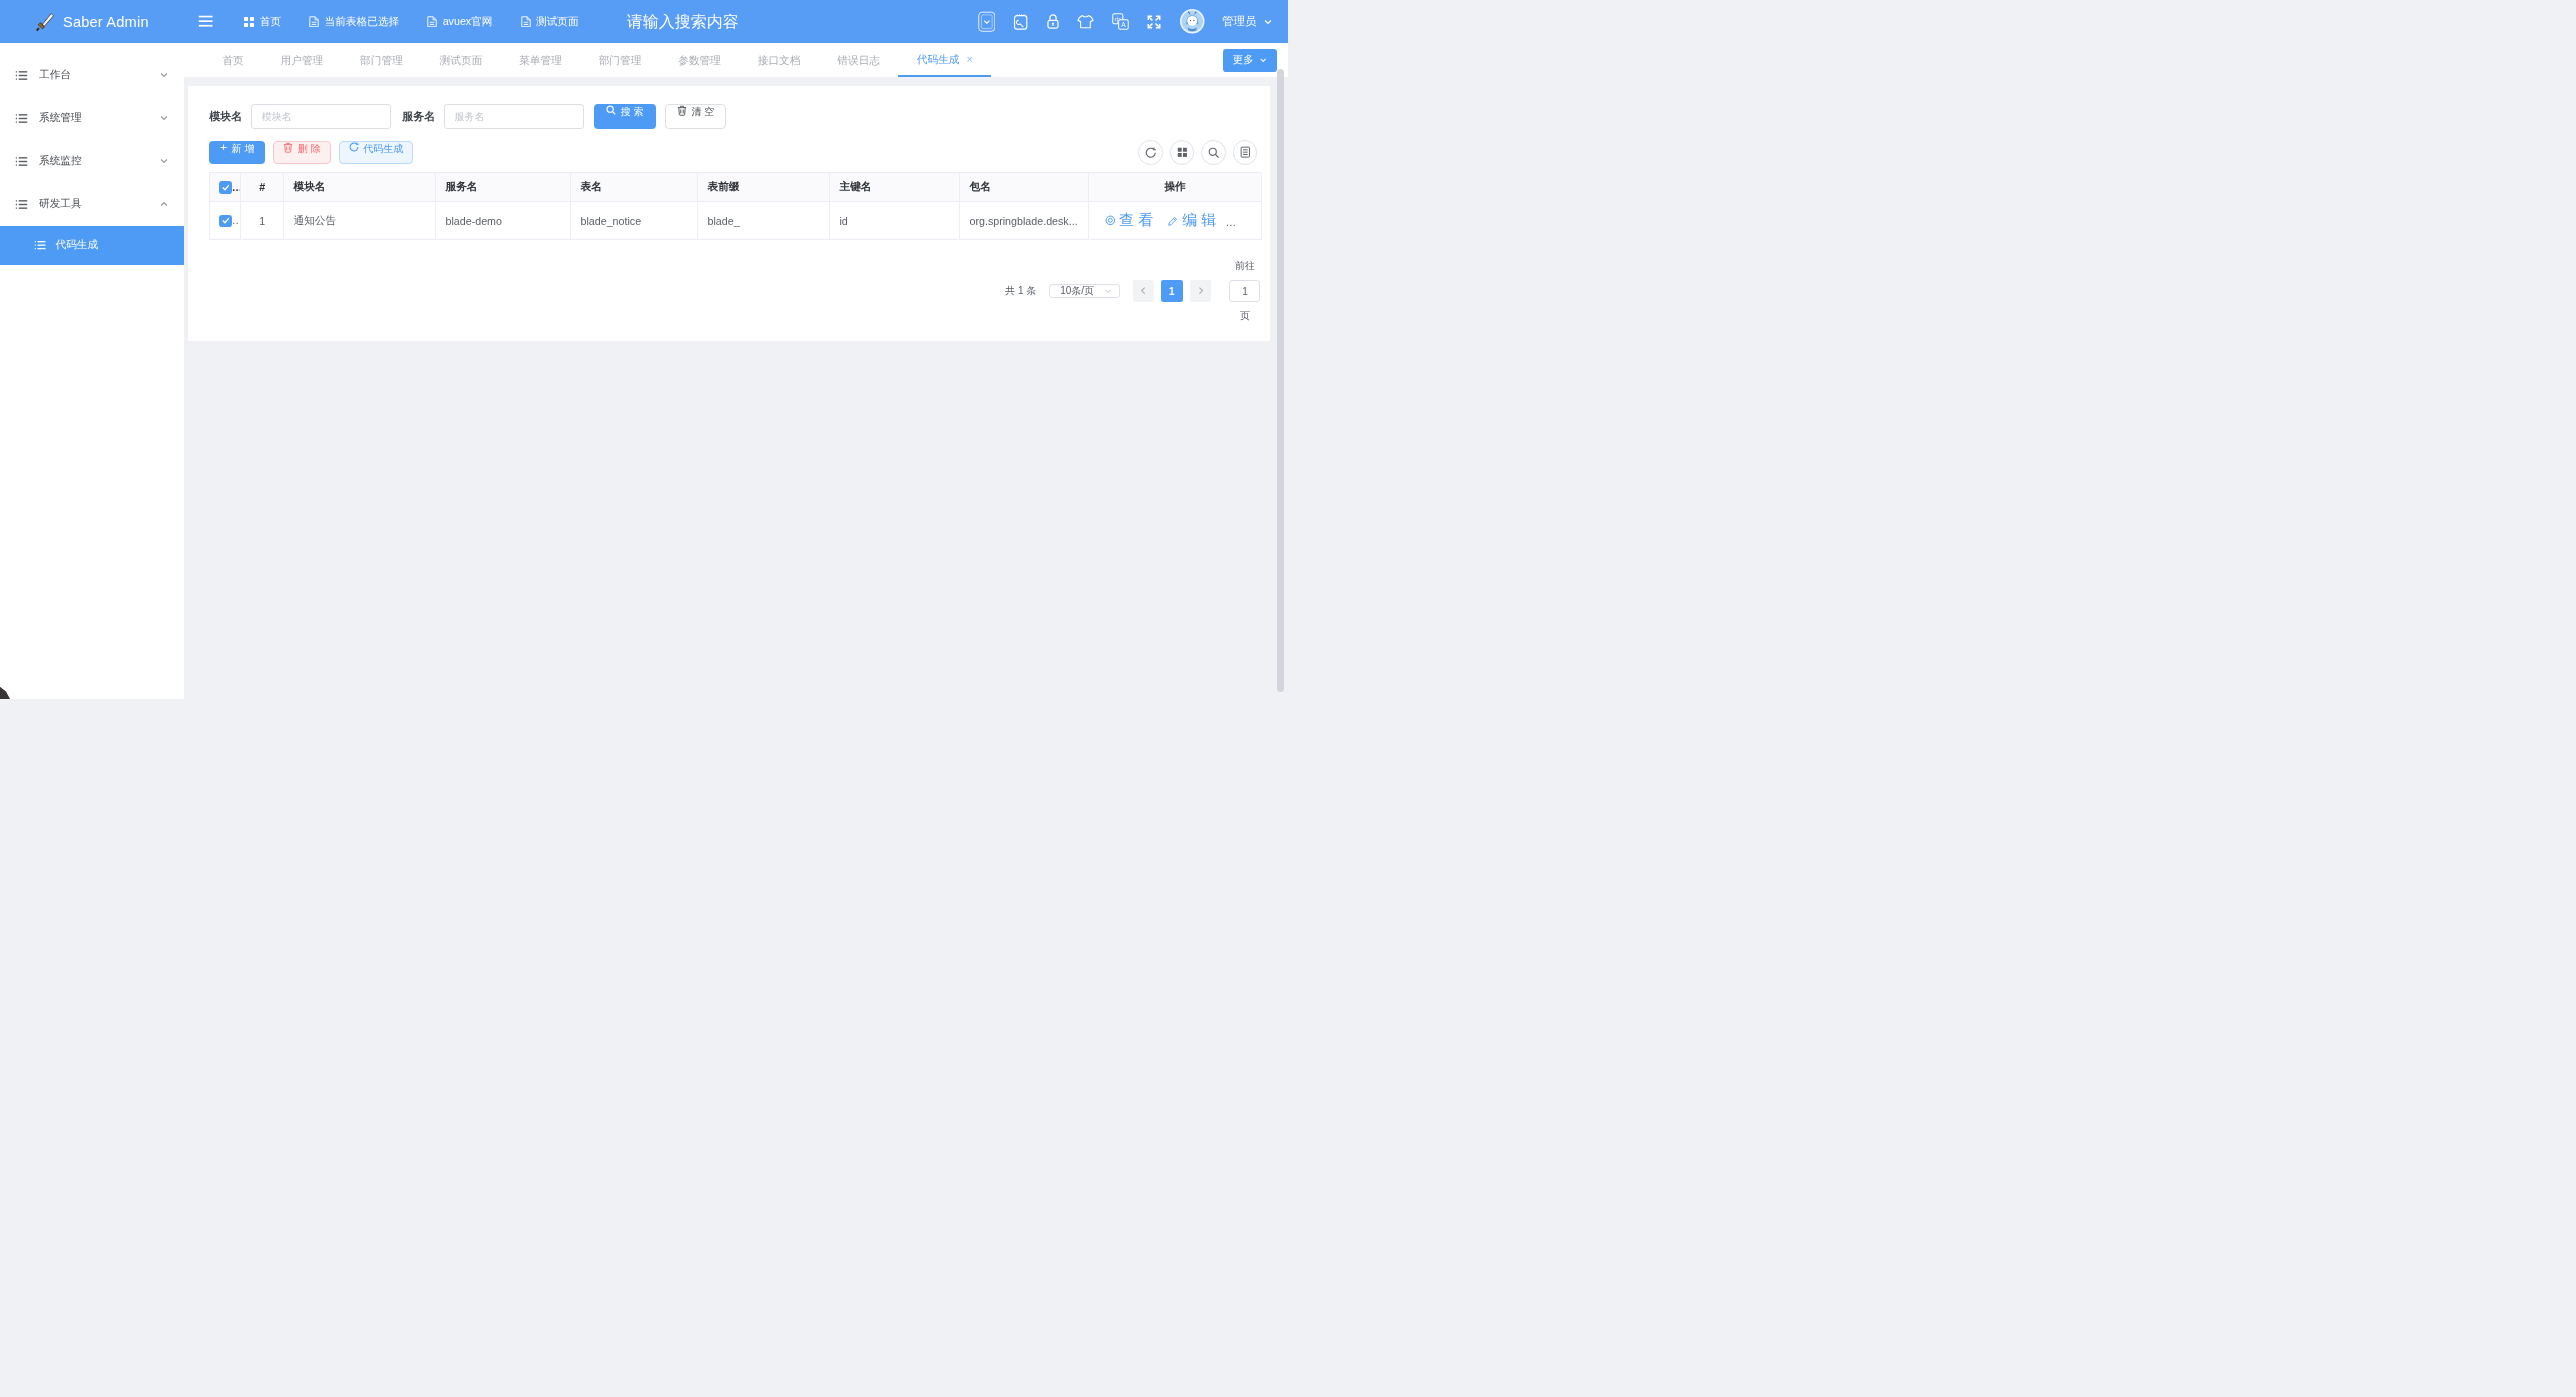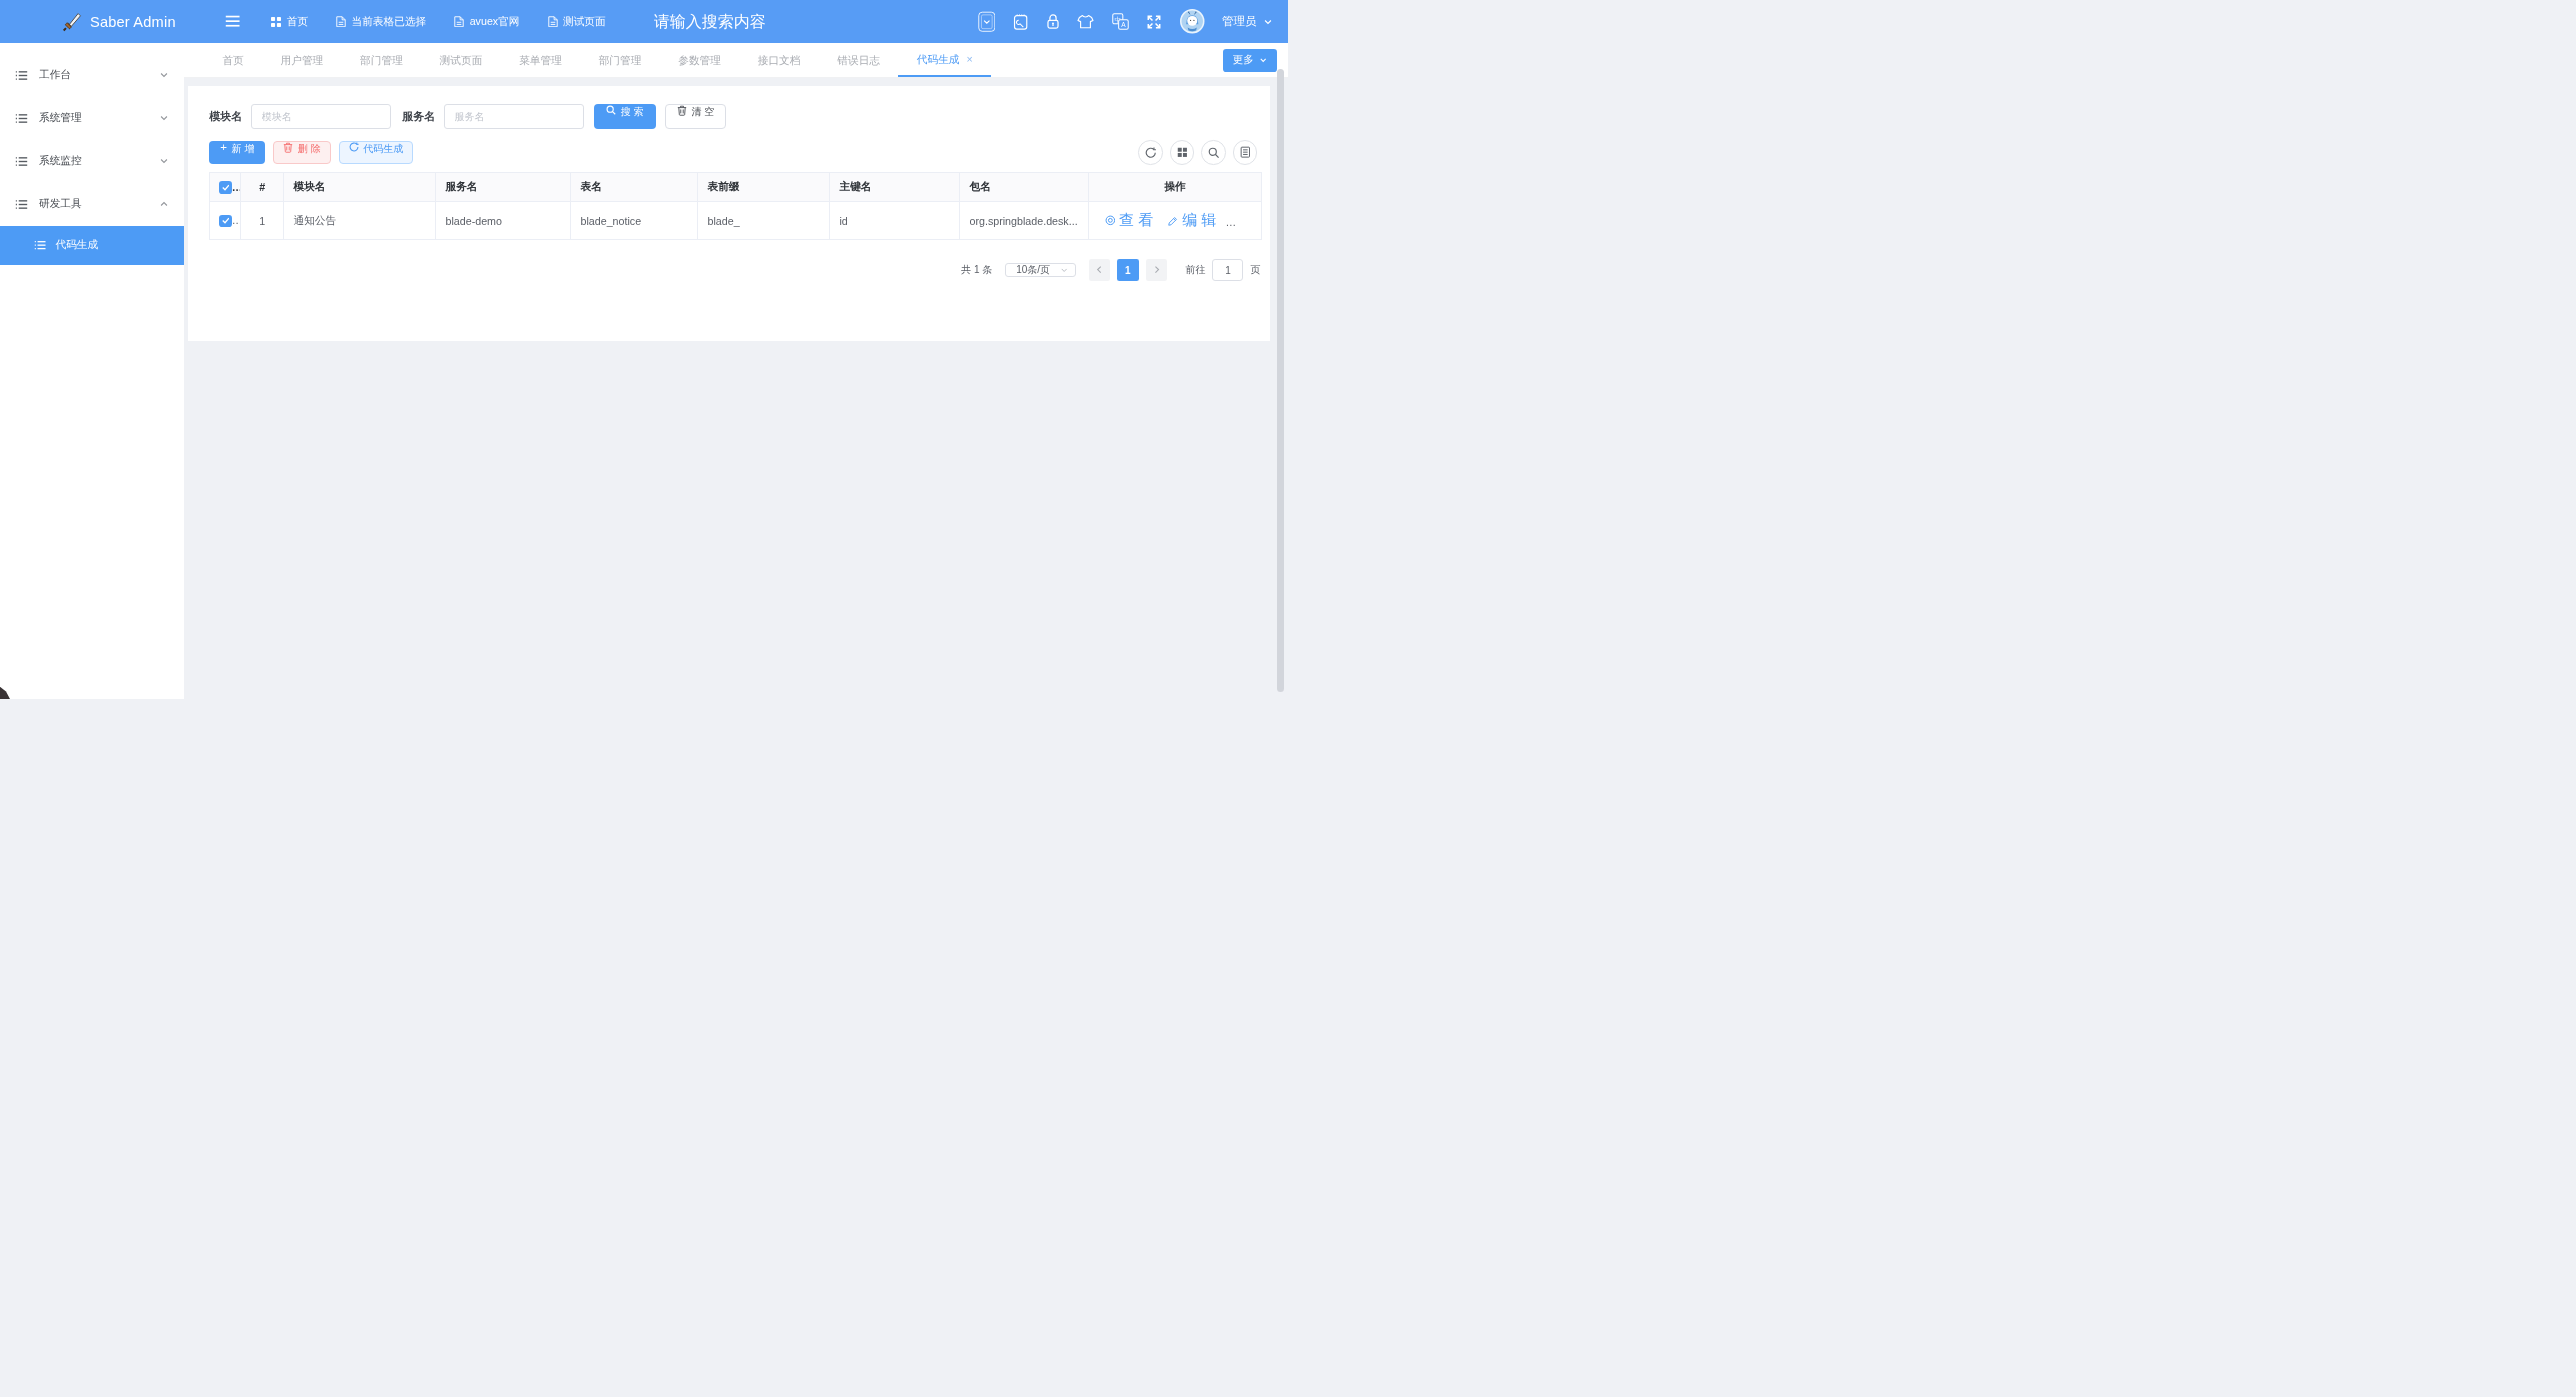--- a/index.html
+++ b/index.html
@@ -8,21 +8,21 @@
     position: relative;
     font-family: "Liberation Sans", "DejaVu Sans", sans-serif;
     background: #EFF1F5;
     overflow: hidden;
     color: #5A5E66;
   }
   
   .header {
     position: absolute; top:0; left:0; right:0; height:43px;
     background: #579CF5; color:#fff;
-    display:flex; align-items:center; z-index:6;padding-left:27px;
+    display:flex; align-items:center; z-index:6;
   }
   .logo { width:184px; display:flex; align-items:center; justify-content:center; gap:7.7px; }
   .logo-title { font-size:14.6px; font-weight:500; letter-spacing:0.2px; }
   .hamburger { margin-left:14px; display:flex; cursor:pointer; }
   .hnav { display:flex; align-items:center; gap:28px; margin-left:31px; font-size:10.7px; }
   .hnav-item { display:flex; align-items:center; gap:5.4px; cursor:pointer; white-space:nowrap; }
   .hsearch { margin-left:48px; }
   .hsearch input {
     background:transparent; border:none; outline:none;
     color:#fff; font-size:16px; width:146px;
@@ -127,21 +127,21 @@
     width:71px; height:14px; border:0.8px solid #DCDFE6; border-radius:3.1px;
     display:flex; align-items:center; justify-content:space-between;
     padding:0 6.1px 0 10.7px; cursor:pointer; color:#5A5E66;
   }
   .pg-size .s-chev { color:#B5B9C0; display:flex; }
   .pg-nav { margin-left:13px; display:flex; align-items:center; }
   .pg-btn { width:21.5px; height:21.5px; background:#F2F3F5; border-radius:2.3px; border:none;
             display:flex; align-items:center; justify-content:center; color:#A9ACB2; cursor:pointer; }
   .pg-cur { width:21.5px; height:21.5px; background:#4D9BF5; border-radius:2.3px; color:#fff;
             display:flex; align-items:center; justify-content:center; font-weight:600; margin:0 7px; }
-  .pg-goto { margin-left:18.4px; display:flex; align-items:center; gap:7px; }
+  .pg-goto { margin-left:18.4px; display:flex; align-items:center; gap:7px;flex-direction:column; }
   .pg-goto input { width:31px; height:21.5px; border:0.8px solid #DCDFE6; border-radius:3.1px;
                    text-align:center; font-size:10px; color:#5A5E66; outline:none; font-family:inherit; }
   
   .scroll-thumb { position:absolute; right:3.8px; top:69px; width:7.7px; height:623px;
                   background:#D2D5DB; border-radius:3.8px; z-index:10; }
   .corner-mark { position:absolute; left:0; bottom:0; width:10px; height:12.3px;
                  background:#3A3335; clip-path:polygon(0 0,60% 40%,100% 100%,0 100%); z-index:11; }
   svg { display:block; }
 </style>
 </head>

